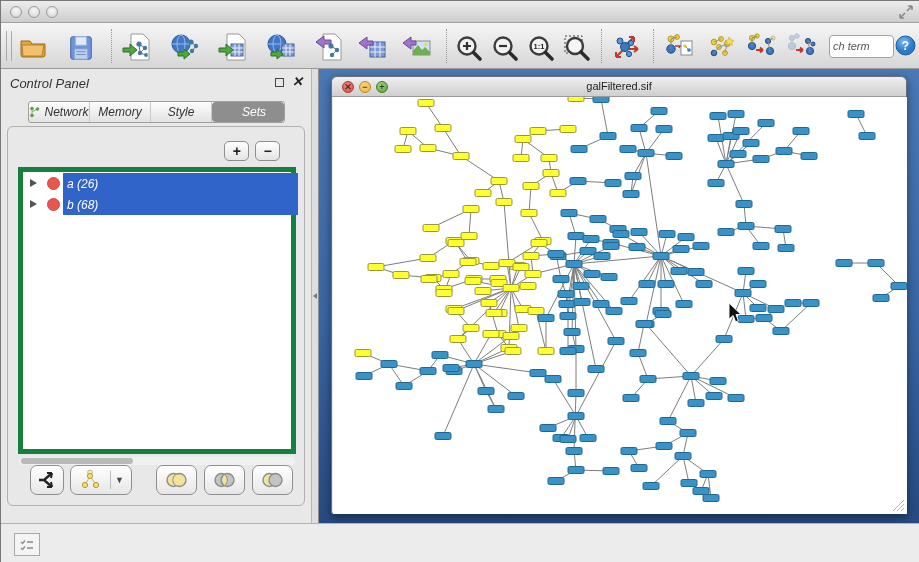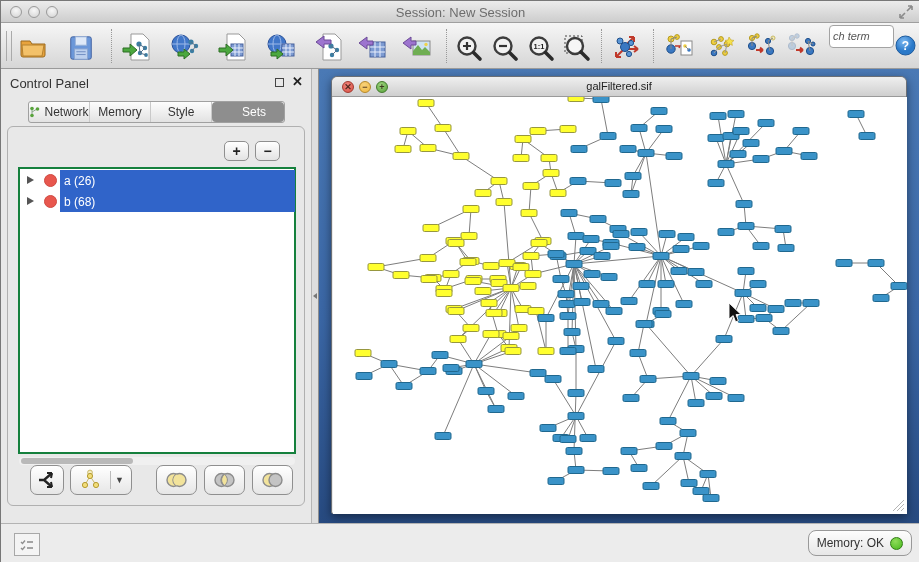--- a/index.html
+++ b/index.html
@@ -15,44 +15,44 @@
     font-size:13px; color:#6d6d6d; }
   .expand-icon { position:absolute; right:6px; top:3px; width:16px; height:16px; color:#8b8b8b; }
 
   
   .toolbar { position:absolute; left:0; top:22px; width:919px; height:46px;
     background:linear-gradient(#f6f6f6,#d6d6d6); border-bottom:1px solid #9a9a9a; }
   .tb-handle { position:absolute; left:5px; top:8px; width:6px; height:30px;
     border-left:1px solid #aaa; border-right:1px solid #aaa; }
   .tb-btn { position:absolute; top:7px; width:32px; height:32px; display:flex; align-items:flex-end; justify-content:center; }
   .tb-sep { position:absolute; top:6px; width:0; height:34px; border-left:1px dotted #999; }
-  .tb-search { position:absolute; left:828px; top:2px; width:65px; height:23px; background:#fff;
+  .tb-search { position:absolute; left:828px; top:12px; width:65px; height:23px; background:#fff;
     border:1px solid #a3a3a3; border-radius:4px; font-style:italic; font-size:11px; color:#555;
     padding:4px 3px; overflow:hidden; white-space:nowrap; }
 
   
-  .cpanel { position:absolute; left:0; top:68px; width:310px; height:454px; background:#e8e8e8; }
+  .cpanel { position:absolute; left:0; top:68px; width:310px; height:454px; background:#e8e8e8;font-style:italic; }
   .cp-header { position:absolute; left:0; top:0; width:310px; height:28px; }
   .cp-title { position:absolute; left:9px; top:7px; font-size:13px; color:#333; }
   .cp-float { position:absolute; right:27px; top:9px; width:9px; height:9px; border:1.5px solid #444; }
   .cp-close { position:absolute; right:8px; top:5px; font-size:13px; font-weight:bold; color:#222; }
   .tabbar { position:absolute; left:27px; top:32px; width:257px; height:22px;
     background:linear-gradient(#fdfdfd,#e2e2e2); border:1px solid #a0a0a0; border-radius:3px;
     display:flex; align-items:stretch; }
   .tab { flex:1; display:flex; align-items:center; justify-content:center; gap:4px;
     font-size:12px; color:#333; border-right:1px solid #c9c9c9; }
   .tab:last-child { border-right:none; }
   .tab.active { background:#8e8e8e; color:#fff; border-radius:4px; margin:0; border-right:none;padding-left:12px; }
   .inner-panel { position:absolute; left:6px; top:57px; width:298px; height:380px;
     border:1px solid #b0b0b0; border-radius:6px; background:#e8e8e8; }
   .pm-btn { position:absolute; top:14px; width:25px; height:20px; border:1px solid #8f8f8f; border-radius:5px;
     background:linear-gradient(#ffffff,#e3e3e3); font-size:14px; font-weight:bold; color:#222;
     text-align:center; line-height:18px; }
   .setlist { position:absolute; left:10px; top:40px; width:278px; height:287px; background:#fff;
-    border:2px solid #15803d; }
+    border:5px solid #15803d; }
   .set-row { position:absolute; left:0; width:276px; height:21px; }
   .row-sel { position:absolute; left:40px; top:0; right:1px; height:21px; background:#3064c9; }
   .row-tri { position:absolute; left:7px; top:6px; width:0; height:0;
     border-left:7px solid #555; border-top:4.5px solid transparent; border-bottom:4.5px solid transparent; }
   .row-dot { position:absolute; left:24px; top:4px; width:13px; height:13px; border-radius:50%;
     background:#e8574e; border:1px solid #cf4a42; }
   .row-label { position:absolute; left:44px; top:4px; font-size:12px; color:#fff; }
   .hscroll { position:absolute; left:11px; top:330px; width:276px; height:8px; background:#f0f0f0; border-radius:4px; }
   .hthumb { position:absolute; left:2px; top:1px; width:112px; height:6px; background:#b9b9b9; border-radius:3px; }
   .cp-toolbtn { position:absolute; top:338px; height:30px; border:1px solid #8f8f8f; border-radius:7px;
@@ -96,21 +96,20 @@
 </style>
 </head>
 <body>
 
 <div id="app">
 
   <div class="titlebar">
     <div class="tl-dot" style="left:9px"></div>
     <div class="tl-dot" style="left:27px"></div>
     <div class="tl-dot" style="left:45px"></div>
-    <div class="win-title">Session: New Session</div>
     <svg class="expand-icon" viewBox="0 0 16 16">
       <path d="M9 7 L14 2 M14 2 h-4 M14 2 v4" stroke="#8b8b8b" stroke-width="1.6" fill="none"></path>
       <path d="M7 9 L2 14 M2 14 h4 M2 14 v-4" stroke="#8b8b8b" stroke-width="1.6" fill="none"></path>
     </svg>
   </div>
 
   <div class="toolbar">
     <div class="tb-handle"></div>
 
     <div class="tb-btn" style="left:16px">
@@ -852,22 +851,18 @@
 
   <div class="statusbar">
     <div class="sb-icon">
       <svg width="16" height="14" viewBox="0 0 16 14">
         <path d="M2 4 l1.5 1.5 L6 2.5" stroke="#8f8f8f" stroke-width="1.4" fill="none"></path>
         <line x1="8" y1="4" x2="14" y2="4" stroke="#8f8f8f" stroke-width="1.6"></line>
         <path d="M2 10 l1.5 1.5 L6 8.5" stroke="#8f8f8f" stroke-width="1.4" fill="none"></path>
         <line x1="8" y1="10" x2="14" y2="10" stroke="#8f8f8f" stroke-width="1.6"></line>
       </svg>
     </div>
-    <div class="mem-btn">
-      <span>Memory: OK</span>
-      <span class="mem-dot"></span>
-    </div>
   </div>
 
   <svg class="cursor" viewBox="0 0 14 20">
     <path d="M1 0 L1 16 L5.2 12.6 L7.6 18.8 L10.4 17.7 L8 11.6 L13 11.4 Z" fill="#111" stroke="#fff" stroke-width="0.9"></path>
   </svg>
 </div>
 
 </body></html>

